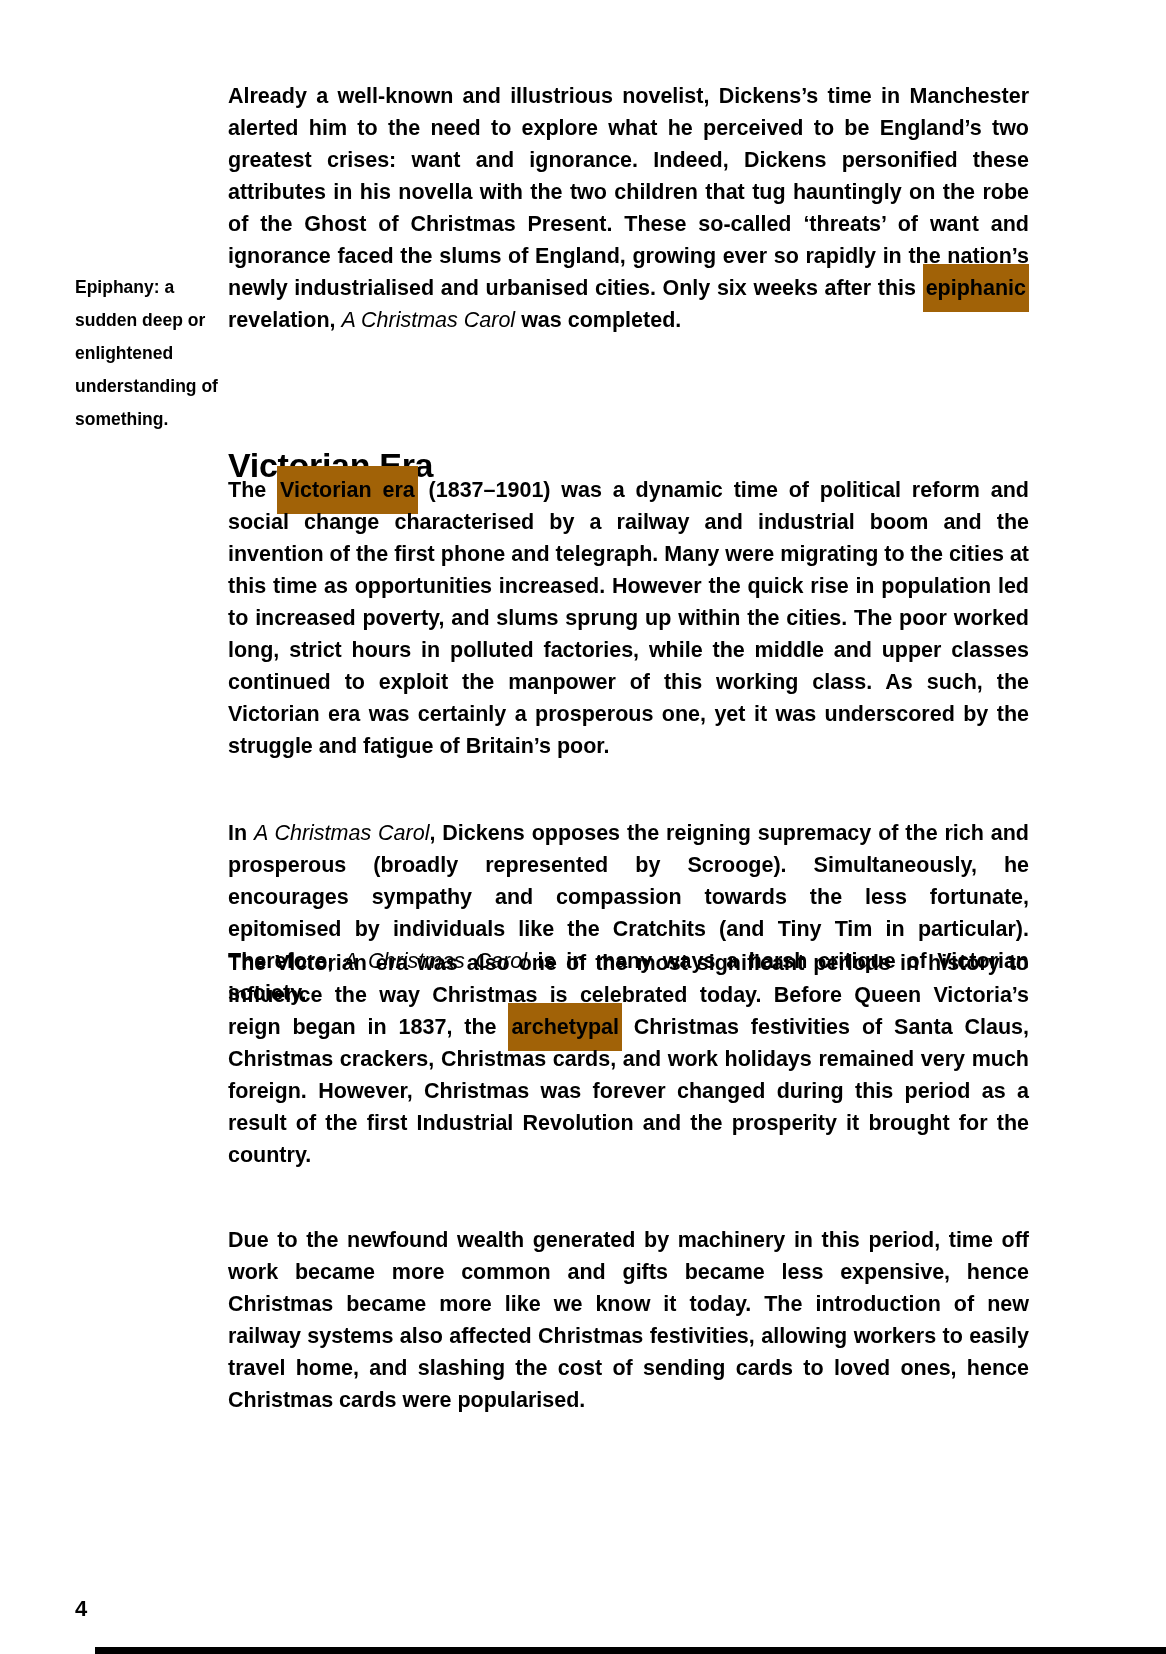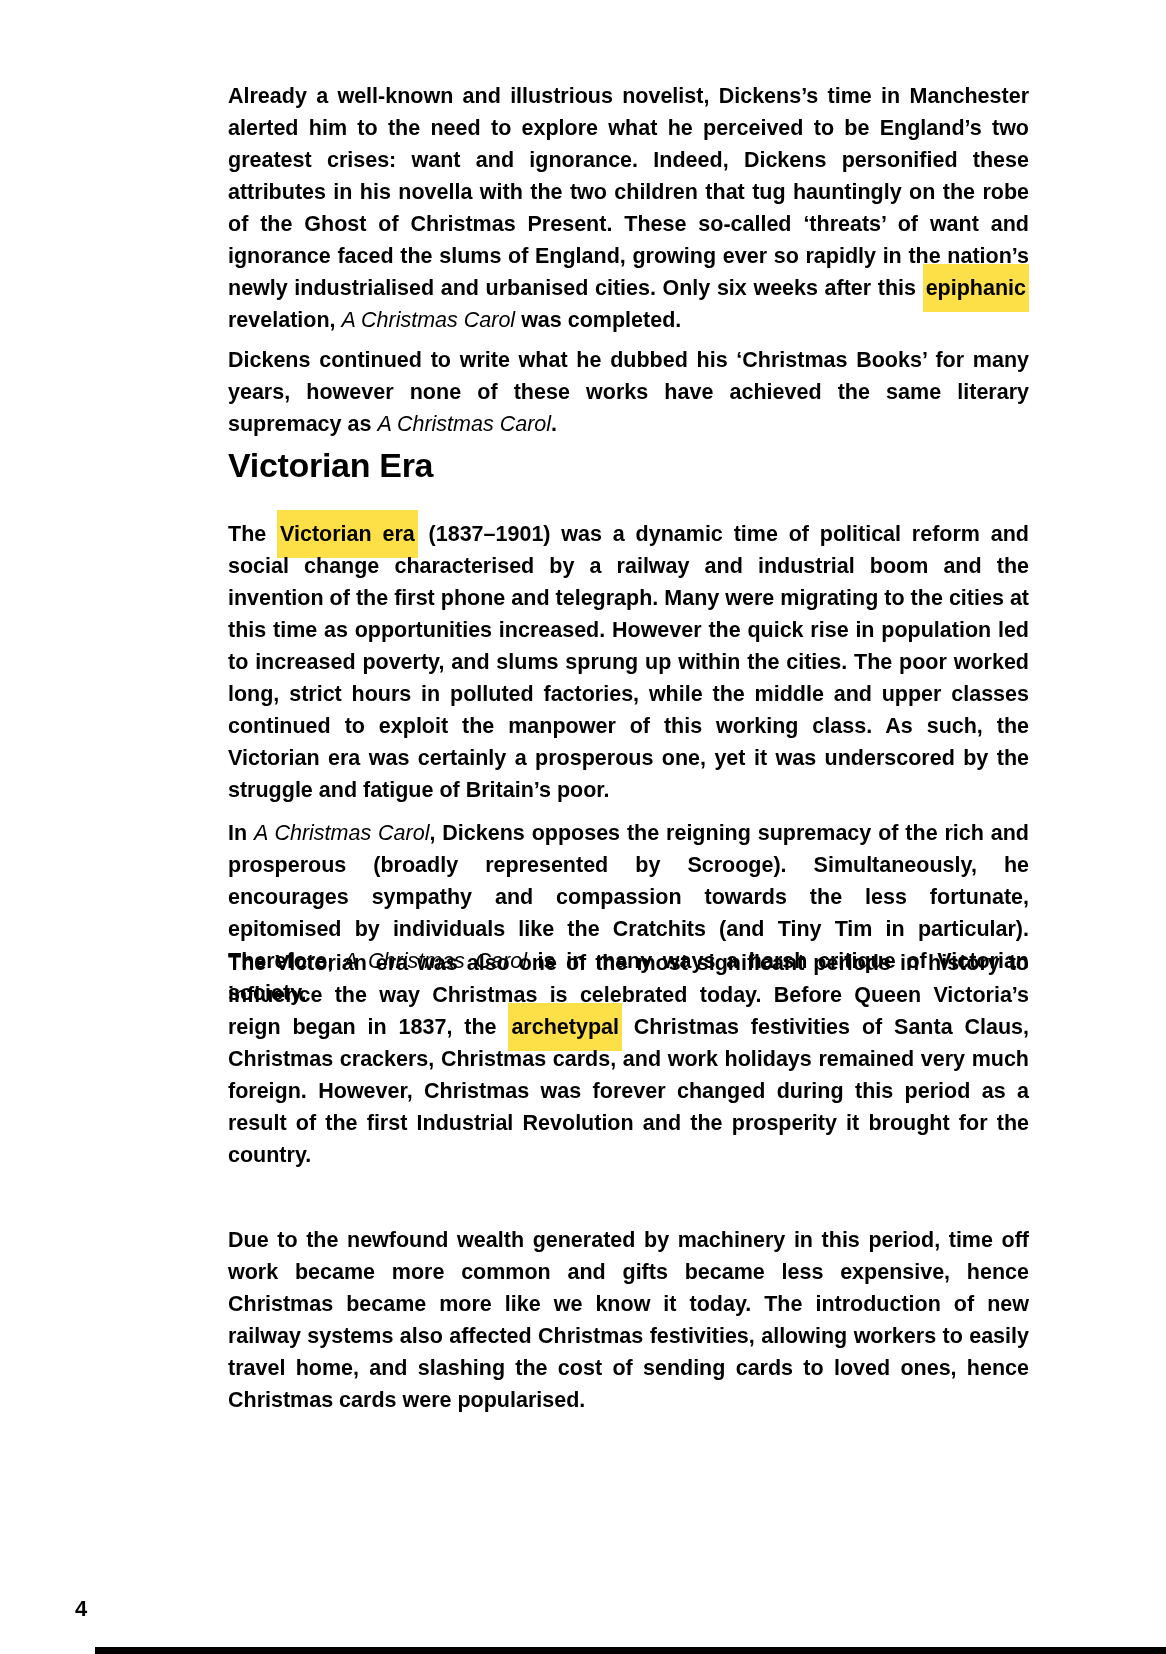--- a/index.html
+++ b/index.html
@@ -37,24 +37,24 @@
     position: absolute;
     left: 75px;
     width: 144px;
     font-size: 17.5px;
     line-height: 33px;
     color: #000000;
   }
   .seg-plain { font-weight: bold; font-style: normal; }
   .seg-bold { font-weight: bold; }
   .seg-italic { font-style: italic; }
-  .seg-hlbold { font-weight: bold; background: #fde047; padding: 12px 3px; }
+  .seg-hlbold { font-weight: bold; background: #a16207; padding: 12px 3px; }
   .p1 { top: 80px; }
   .p2 { top: 344px; }
-  .p3 { top: 518px; }
+  .p3 { top: 474px; }
   .p4 { top: 817px; }
   .p5 { top: 947px; }
   .p6 { top: 1224px; }
   .note-epiphany { top: 271px; }
   .note-victorian { top: 504px; }
   .note-archetypal { top: 1036px; }
   .footer-page-number {
     position: absolute;
     left: 75px;
     top: 1596px;
@@ -76,23 +76,23 @@
     bottom: 0;
     height: 7px;
     background: #000000;
   }
 </style>
 </head>
 <body>
 
 <div class="page">
 
+  <div class="margin-note note-epiphany"><span class="seg-bold">Epiphany</span><span class="seg-plain">: a sudden deep or enlightened understanding of something.</span></div>
 
   <div class="body-col para p1"><span class="seg-plain">Already a well-known and illustrious novelist, Dickens’s time in Manchester alerted him to the need to explore what he perceived to be </span><span class="seg-bold">England’s two greatest crises: want and ignorance.</span><span class="seg-plain"> Indeed, Dickens personified these attributes in his novella with the two children that tug hauntingly on the robe of the Ghost of Christmas Present. These so-called ‘threats’ of want and ignorance faced the slums of England, growing ever so rapidly in the nation’s newly industrialised and urbanised cities. Only six weeks after this </span><span class="seg-hlbold">epiphanic</span><span class="seg-plain"> revelation, </span><span class="seg-italic">A Christmas Carol</span><span class="seg-plain"> was completed.</span></div>
-  <div class="body-col para p2"><span class="seg-plain">Dickens continued to write what he dubbed his ‘Christmas Books’ for many years, however none of these works have achieved the same literary supremacy as </span><span class="seg-italic">A Christmas Carol</span><span class="seg-plain">.</span></div>
 
   <h1 class="heading">Victorian Era</h1>
 
   <div class="body-col para p3"><span class="seg-plain">The </span><span class="seg-hlbold">Victorian era</span><span class="seg-plain"> (1837–1901) was a dynamic time of political reform and social change characterised by a railway and industrial boom and the invention of the first phone and telegraph. Many were migrating to the cities at this time as opportunities increased. However the quick rise in population led to increased poverty, and slums sprung up within the cities. The poor worked long, strict hours in polluted factories, while the middle and upper classes continued to exploit the manpower of this working class. As such, the Victorian era was certainly a prosperous one, yet it was </span><span class="seg-bold">underscored by the struggle and fatigue of Britain’s poor.</span></div>
   <div class="body-col para p4"><span class="seg-plain">In </span><span class="seg-italic">A Christmas Carol</span><span class="seg-plain">, Dickens opposes the reigning supremacy of the rich and prosperous (broadly represented by Scrooge). Simultaneously, he encourages sympathy and compassion towards the less fortunate, epitomised by individuals like the Cratchits (and Tiny Tim in particular). Therefore, </span><span class="seg-italic">A Christmas Carol</span><span class="seg-plain"> is in many ways a harsh critique of Victorian society.</span></div>
   <div class="body-col para p5"><span class="seg-plain">The Victorian era was also one of the most significant periods in history to influence the way Christmas is celebrated today. Before Queen Victoria’s reign began in 1837, the </span><span class="seg-hlbold">archetypal</span><span class="seg-plain"> Christmas festivities of Santa Claus, Christmas crackers, Christmas cards, and work holidays remained very much foreign. However, Christmas was forever changed during this period as a result of the first Industrial Revolution and the prosperity it brought for the country.</span></div>
   <div class="body-col para p6"><span class="seg-plain">Due to the newfound wealth generated by machinery in this period, time off work became more common and gifts became less expensive, hence Christmas became more like we know it today. The introduction of new railway systems also affected Christmas festivities, allowing workers to easily travel home, and slashing the cost of sending cards to loved ones, hence Christmas cards were popularised.</span></div>
 
   <div class="footer-page-number">4</div>
   <div class="footer-bar"></div>

